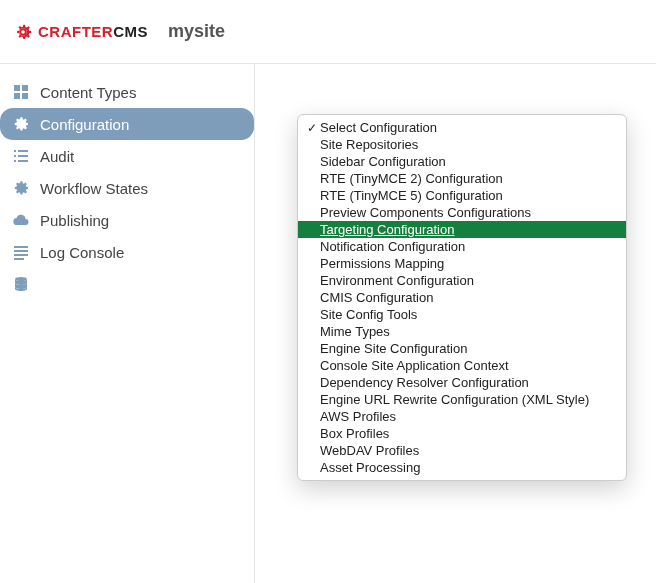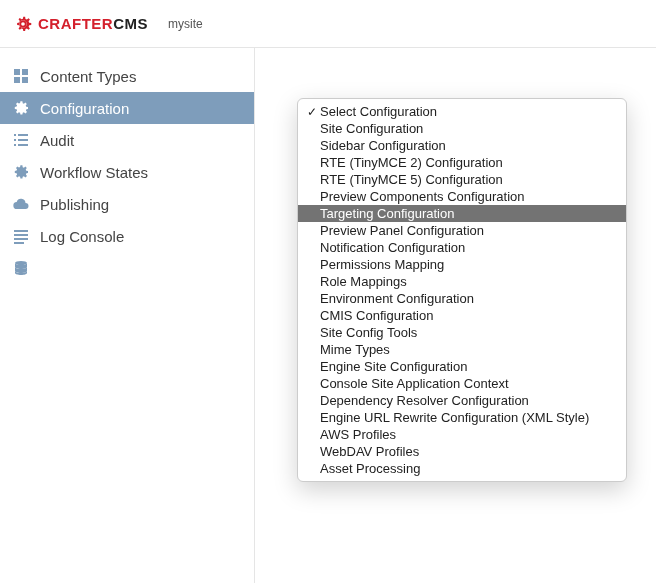--- a/index.html
+++ b/index.html
@@ -8,21 +8,21 @@
     font-size: 14px;
     color: #333;
     background: #fff;
     width: 656px;
     height: 583px;
     overflow: hidden;
   }
   .header {
     display: flex;
     align-items: center;
-    height: 48px;
+    height: 64px;
     padding: 12px 12px;
     border-bottom: 1px solid #e5e5e5;
   }
   .logo {
     display: flex;
     align-items: center;
     margin-right: 20px;
   }
   .logo-gear {
     width: 22px;
@@ -30,23 +30,23 @@
   }
   .logo-text {
     font-weight: 700;
     font-size: 15px;
     letter-spacing: 0.5px;
     margin-left: 4px;
     color: #222;
   }
   .logo-text .red { color: #d4202c; }
   .site-name {
-    font-size: 12px;
+    font-size: 18px;
     color: #555;
-    font-weight: 400;
+    font-weight: 700;
   }
   .body {
     display: flex;
     height: calc(583px - 48px);
     justify-content: center;
   }
   .sidebar {
     width: 255px;
     border-right: 1px solid #e5e5e5;
     padding-top: 12px;
@@ -56,20 +56,21 @@
     align-items: center;
     height: 32px;
     padding: 0 12px;
     color: #444;
     font-size: 15px;
     cursor: pointer;
   }
   .side-item.active {
     background: #7e9dbb;
     color: #fff;
+    border-radius: 13px;
   }
   .side-icon {
     width: 18px;
     height: 18px;
     margin-right: 10px;
     display: inline-flex;
     align-items: center;
     justify-content: center;
     color: #7e9dbb;
   }
@@ -96,22 +97,23 @@
     display: flex;
     align-items: center;
     height: 17px;
     padding: 0 8px 0 6px;
     font-size: 13px;
     color: #222;
     cursor: pointer;
     white-space: nowrap;
   }
   .dd-item.selected {
-    background: #737373;
+    background: #15803d;
     color: #fff;
+    text-decoration: underline;
   }
   .dd-check {
     width: 16px;
     display: inline-flex;
     justify-content: center;
     font-size: 12px;
     color: #222;
   }
   .dd-item.selected .dd-check { color: #fff; }
   .dd-label { flex: 1; }
@@ -205,60 +207,52 @@
       </div>
     </div>
   <div class="main">
     <div class="dropdown" id="dropdown">
         <div class="dd-item">
           <span class="dd-check">✓</span>
           <span class="dd-label">Select Configuration</span>
         </div>
         <div class="dd-item">
           <span class="dd-check"></span>
-          <span class="dd-label">Site Configuration</span>
+          <span class="dd-label">Site Repositories</span>
         </div>
         <div class="dd-item">
           <span class="dd-check"></span>
           <span class="dd-label">Sidebar Configuration</span>
         </div>
         <div class="dd-item">
           <span class="dd-check"></span>
           <span class="dd-label">RTE (TinyMCE 2) Configuration</span>
         </div>
         <div class="dd-item">
           <span class="dd-check"></span>
           <span class="dd-label">RTE (TinyMCE 5) Configuration</span>
         </div>
         <div class="dd-item">
           <span class="dd-check"></span>
-          <span class="dd-label">Preview Components Configuration</span>
+          <span class="dd-label">Preview Components Configurations</span>
         </div>
         <div class="dd-item selected">
           <span class="dd-check"></span>
           <span class="dd-label">Targeting Configuration</span>
         </div>
         <div class="dd-item">
           <span class="dd-check"></span>
-          <span class="dd-label">Preview Panel Configuration</span>
-        </div>
-        <div class="dd-item">
-          <span class="dd-check"></span>
           <span class="dd-label">Notification Configuration</span>
         </div>
         <div class="dd-item">
           <span class="dd-check"></span>
           <span class="dd-label">Permissions Mapping</span>
         </div>
         <div class="dd-item">
           <span class="dd-check"></span>
-          <span class="dd-label">Role Mappings</span>
-        </div>
-        <div class="dd-item">
-          <span class="dd-check"></span>
           <span class="dd-label">Environment Configuration</span>
         </div>
         <div class="dd-item">
           <span class="dd-check"></span>
           <span class="dd-label">CMIS Configuration</span>
         </div>
         <div class="dd-item">
           <span class="dd-check"></span>
           <span class="dd-label">Site Config Tools</span>
         </div>
@@ -278,20 +272,24 @@
           <span class="dd-check"></span>
           <span class="dd-label">Dependency Resolver Configuration</span>
         </div>
         <div class="dd-item">
           <span class="dd-check"></span>
           <span class="dd-label">Engine URL Rewrite Configuration (XML Style)</span>
         </div>
         <div class="dd-item">
           <span class="dd-check"></span>
           <span class="dd-label">AWS Profiles</span>
+        </div>
+        <div class="dd-item">
+          <span class="dd-check"></span>
+          <span class="dd-label">Box Profiles</span>
         </div>
         <div class="dd-item">
           <span class="dd-check"></span>
           <span class="dd-label">WebDAV Profiles</span>
         </div>
         <div class="dd-item">
           <span class="dd-check"></span>
           <span class="dd-label">Asset Processing</span>
         </div>
       </div>

